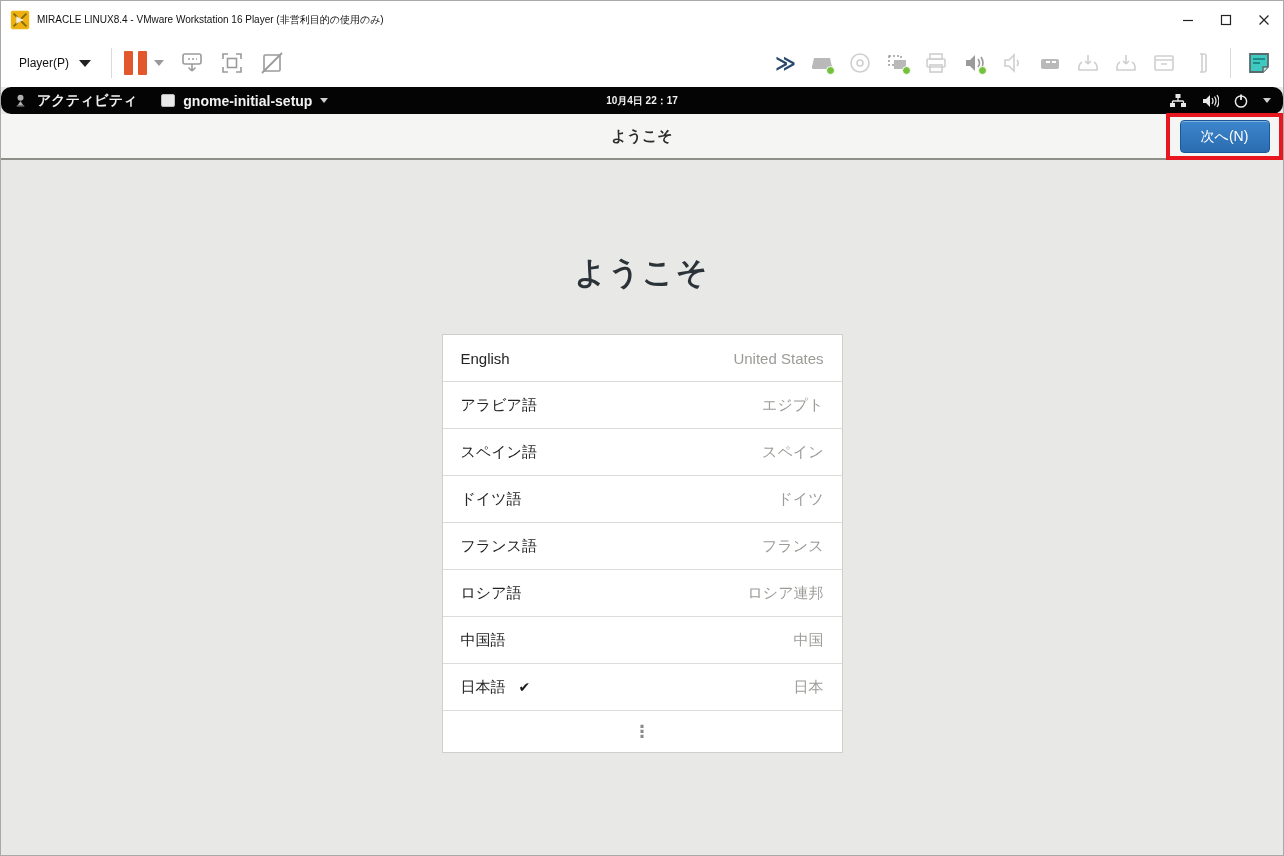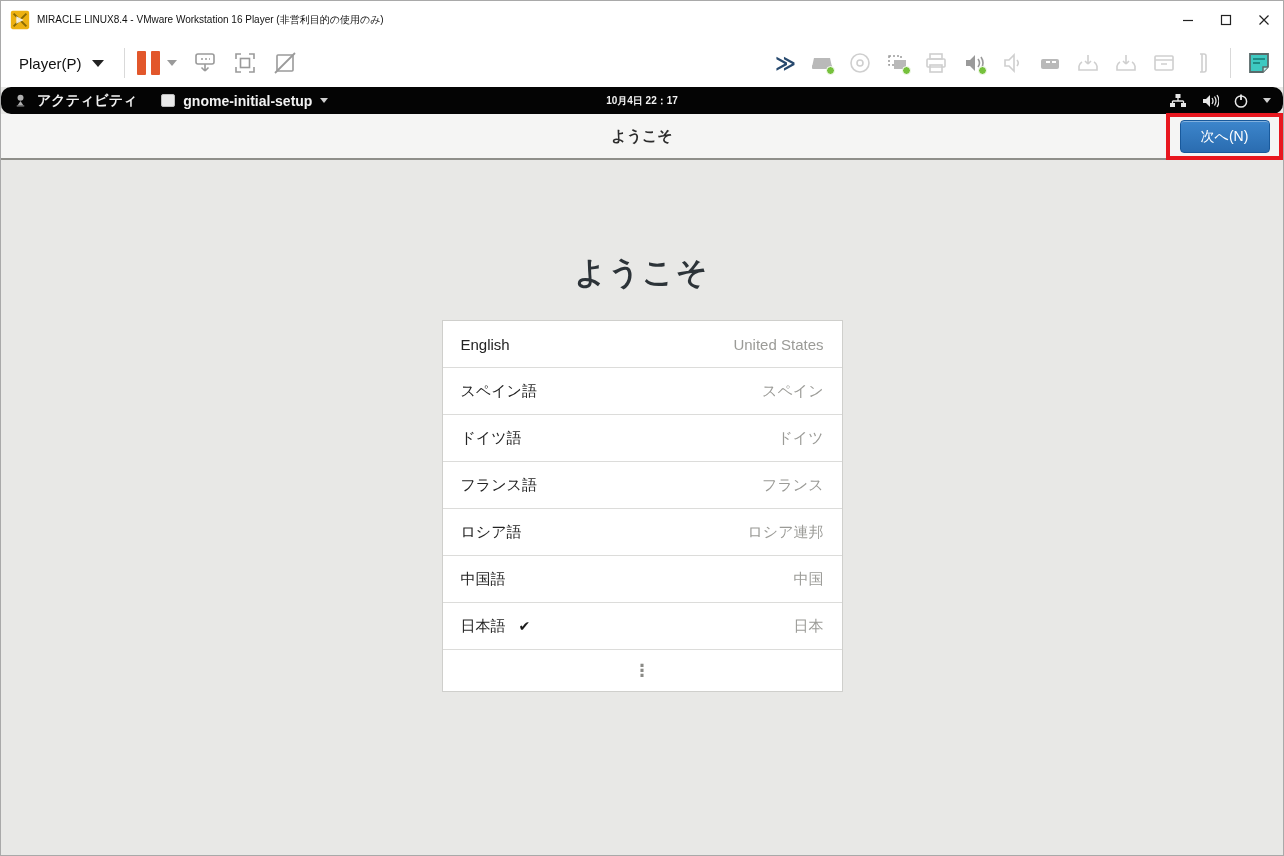--- a/index.html
+++ b/index.html
@@ -27,21 +27,21 @@
   }
   .win-btn svg { display: block; }
 
   
   .vm-toolbar {
     position: absolute; top: 38px; left: 0; right: 0; height: 48px;
     background: #ffffff;
     display: flex; align-items: center;
     padding: 0 10px;
   }
-  .player-menu { display: flex; align-items: center; gap: 10px; font-size: 15px; color: #111; padding: 6px 8px; }
+  .player-menu { display: flex; align-items: center; gap: 10px; font-size: 12px; color: #111; padding: 6px 8px; }
   .caret-down { width: 0; height: 0; border-left: 6px solid transparent; border-right: 6px solid transparent; border-top: 7px solid #222; }
   .tb-sep { width: 1px; height: 30px; background: #d9d9d9; margin: 0 12px; }
   .pause-group { display: flex; align-items: center; gap: 7px; margin-right: 14px; }
   .pause-icon { display: flex; gap: 5px; }
   .pause-icon span { display: block; width: 9px; height: 24px; background: #e2572b; border-radius: 1px; }
   .caret-down-sm { width: 0; height: 0; border-left: 5px solid transparent; border-right: 5px solid transparent; border-top: 6px solid #9a9a9a; }
   .tb-icons { display: flex; align-items: center; gap: 12px; }
   .tb-icon { width: 28px; height: 28px; display: flex; align-items: center; justify-content: center; position: relative; }
   .tb-icons-right { margin-left: auto; display: flex; align-items: center; gap: 10px; }
   .green-dot { position: absolute; right: 1px; bottom: 2px; width: 9px; height: 9px; border-radius: 50%; background: #76c13c; border: 1px solid #fff; }
@@ -93,21 +93,21 @@
     box-shadow: inset 0 1px 0 rgba(255,255,255,.35);
   }
 
   
   .content { position: absolute; top: 161px; left: 0; right: 0; bottom: 0; background: #e8e8e6; }
   .welcome-heading {
     margin-top: 90px; text-align: center;
     font-size: 31px; font-weight: 700; color: #2c3338; letter-spacing: 2px;
   }
   .lang-list {
-    width: 401px; margin: 26px auto 0;
+    width: 401px; margin: 40px auto 0;
     background: #ffffff;
     border: 1px solid #cfcfcc;
   }
   .lang-row {
     height: 47px; display: flex; align-items: center;
     padding: 0 18px;
     border-bottom: 1px solid #dcdcda;
     font-size: 15px;
   }
   .lang-name { color: #232323; }
@@ -320,20 +320,24 @@
 
 <div class="content">
   <div class="welcome-heading">ようこそ</div>
   <div class="lang-list">
     <div>
         <div class="lang-row">
           <span class="lang-name">English</span>
           <span class="lang-region">United States</span>
         </div>
         <div class="lang-row">
+          <span class="lang-name">アラビア語</span>
+          <span class="lang-region">エジプト</span>
+        </div>
+        <div class="lang-row">
           <span class="lang-name">スペイン語</span>
           <span class="lang-region">スペイン</span>
         </div>
         <div class="lang-row">
           <span class="lang-name">ドイツ語</span>
           <span class="lang-region">ドイツ</span>
         </div>
         <div class="lang-row">
           <span class="lang-name">フランス語</span>
           <span class="lang-region">フランス</span>

